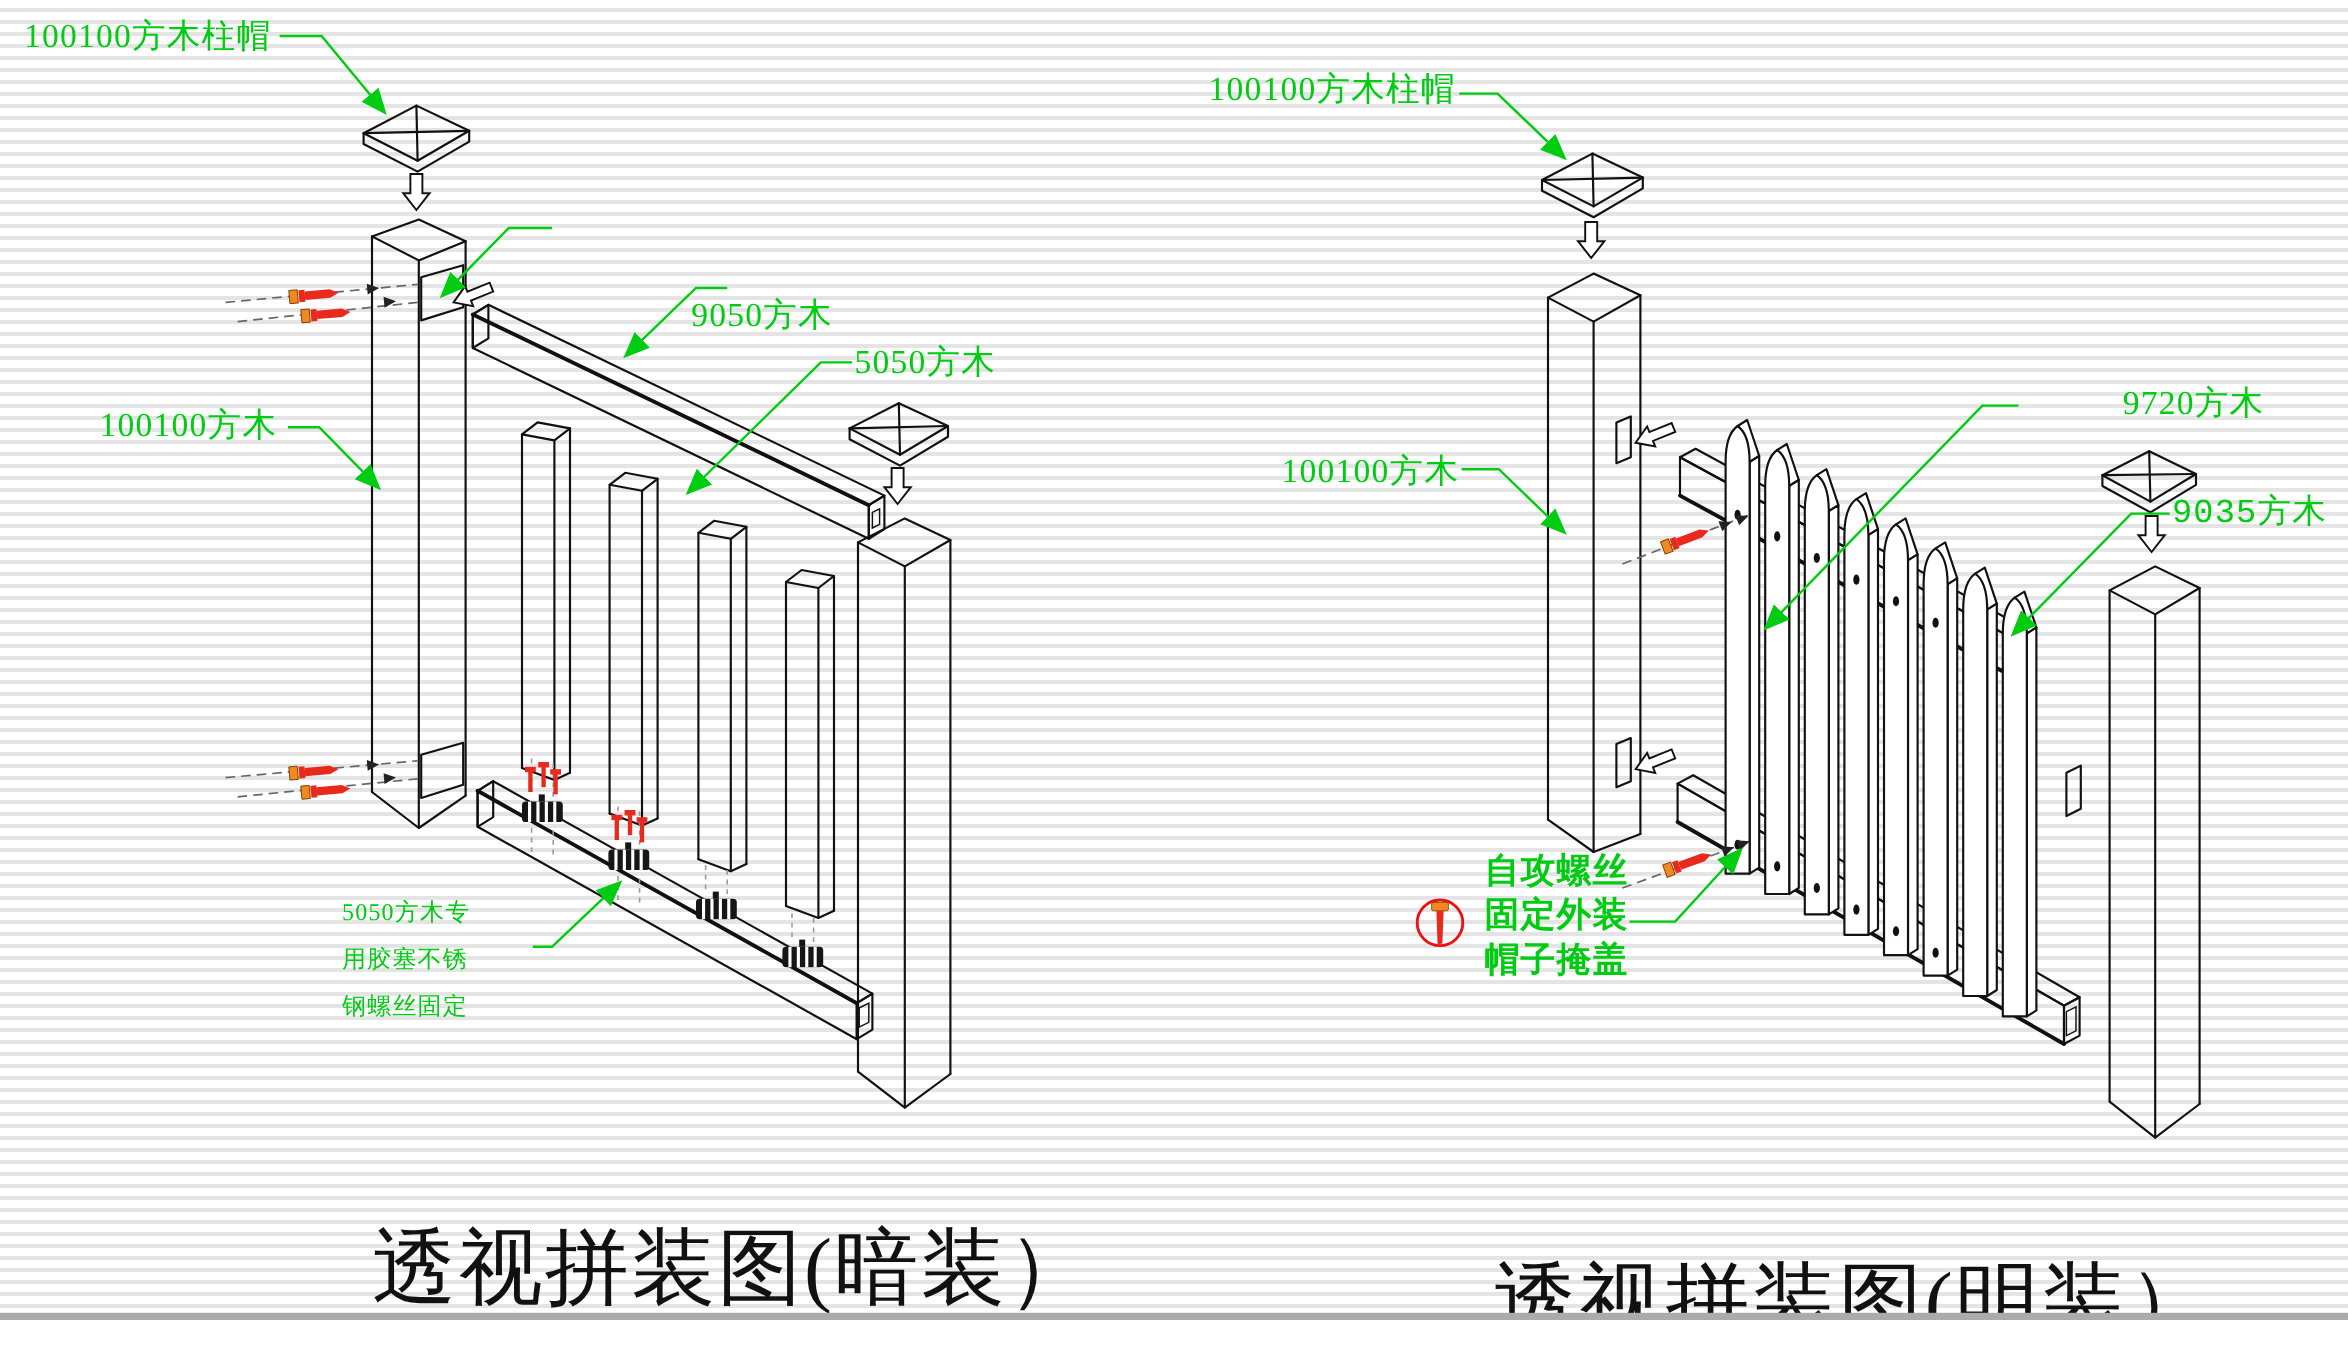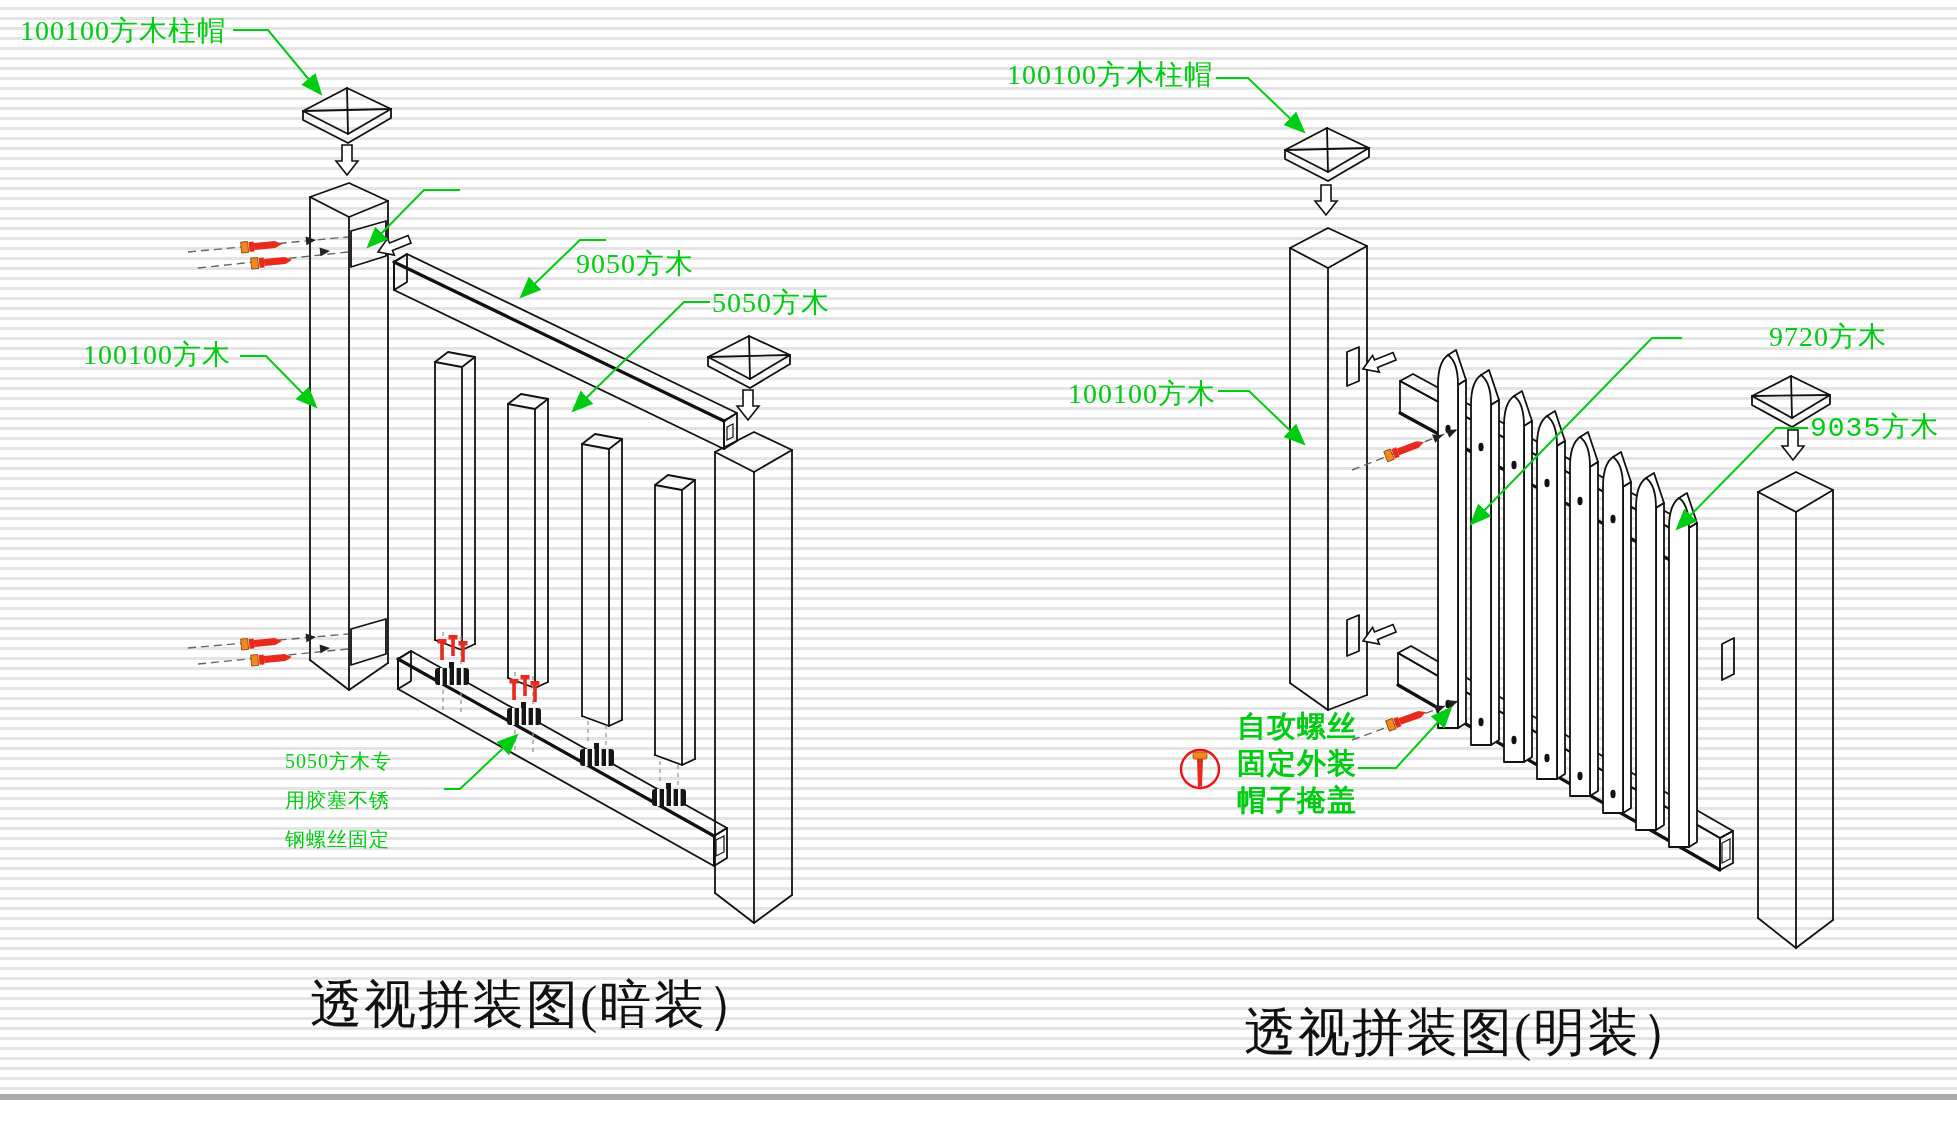--- a/index.html
+++ b/index.html
@@ -11,21 +11,21 @@
   .bottom-bar{position:absolute;left:0;bottom:0;width:100%;height:6px;background:#ababab;}
   svg.draw{position:absolute;left:0;top:0;}
   .lbl{
     position:absolute;color:var(--green,#00cc11);font-size:28px;line-height:34px;
     white-space:pre-line;letter-spacing:1px;
   }
   .lbl.small3{font-size:20px;line-height:39px;}
   .lbl.note3{font-size:29px;line-height:37px;}
   .lbl.center{text-align:center;}
   .title{
-    position:absolute;color:#111;font-size:52px;letter-spacing:2px;white-space:nowrap;
+    position:absolute;color:#111;font-size:70px;letter-spacing:2px;white-space:nowrap;margin-top:40px;
   }
   .ln{stroke:#111;stroke-width:1.8;fill:none;stroke-linejoin:round;stroke-linecap:round;}
   .thick{stroke:#111;stroke-width:3.2;fill:none;stroke-linecap:round;}
   .whitefill{fill:#fff;stroke:#111;stroke-width:1.8;stroke-linejoin:round;}
   .inner{stroke:#111;stroke-width:1.2;fill:none;}
   .axis{stroke:#666;stroke-width:1.4;stroke-dasharray:8 5;fill:none;}
   .gdash{stroke:#999;stroke-width:1.3;stroke-dasharray:4 4;fill:none;}
   .leader{stroke:var(--green,#00cc11);stroke-width:2;fill:none;marker-end:url(#ga);}
   .hole{fill:#111;}
 </style>

